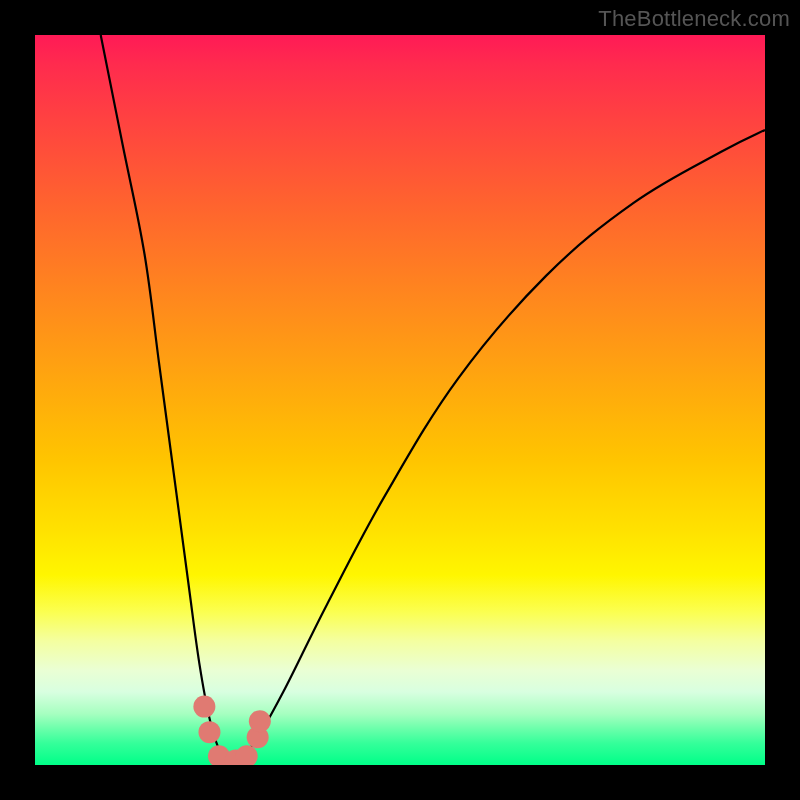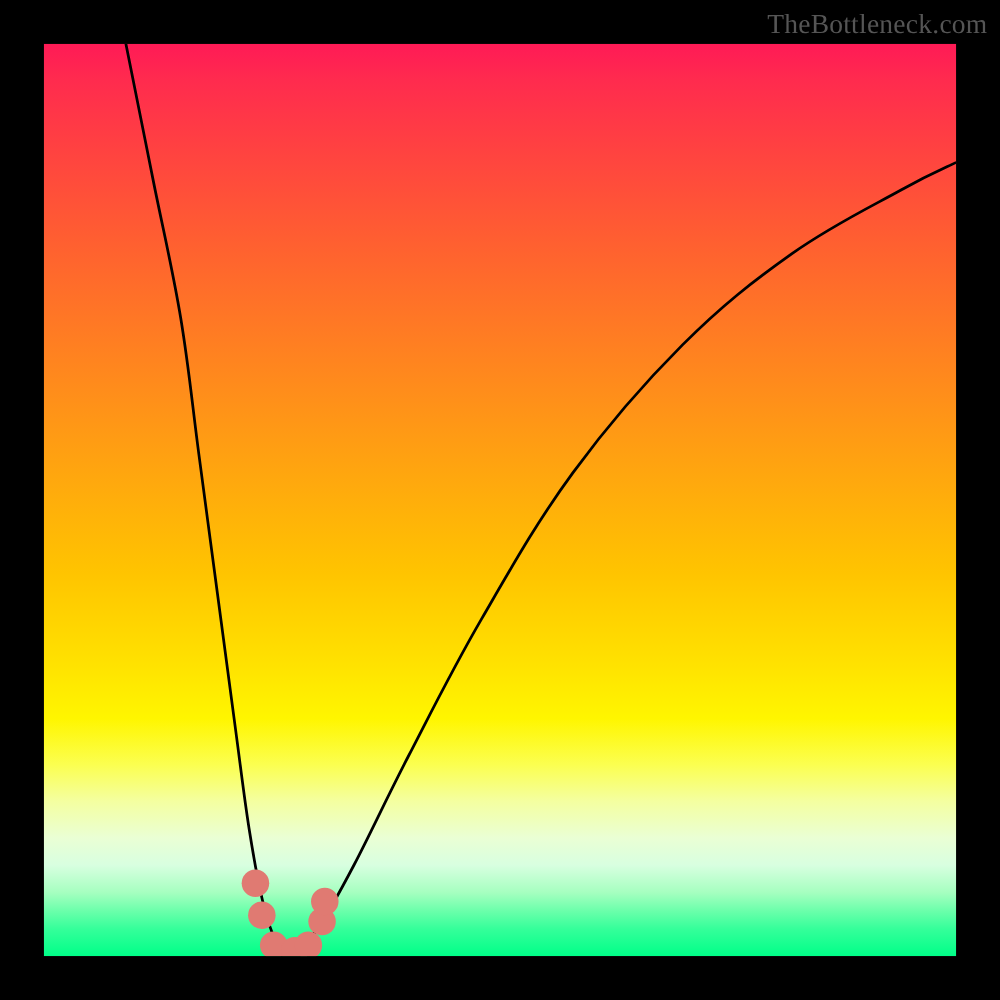--- a/index.html
+++ b/index.html
@@ -44,21 +44,21 @@
   }
   .curve {
     position: absolute;
     inset: 0;
     pointer-events: none;
   }
   .watermark {
     position: absolute;
     top: 6px;
     right: 10px;
-    font-family: Liberation Serif, serif;
+    font-family: Liberation Sans, sans-serif;
     font-size: 22px;
     color: #555;
     letter-spacing: 0.2px;
   }
 </style>
 </head>
 <body>
 
 <div class="frame">
   <div class="gradient-bg"></div>

